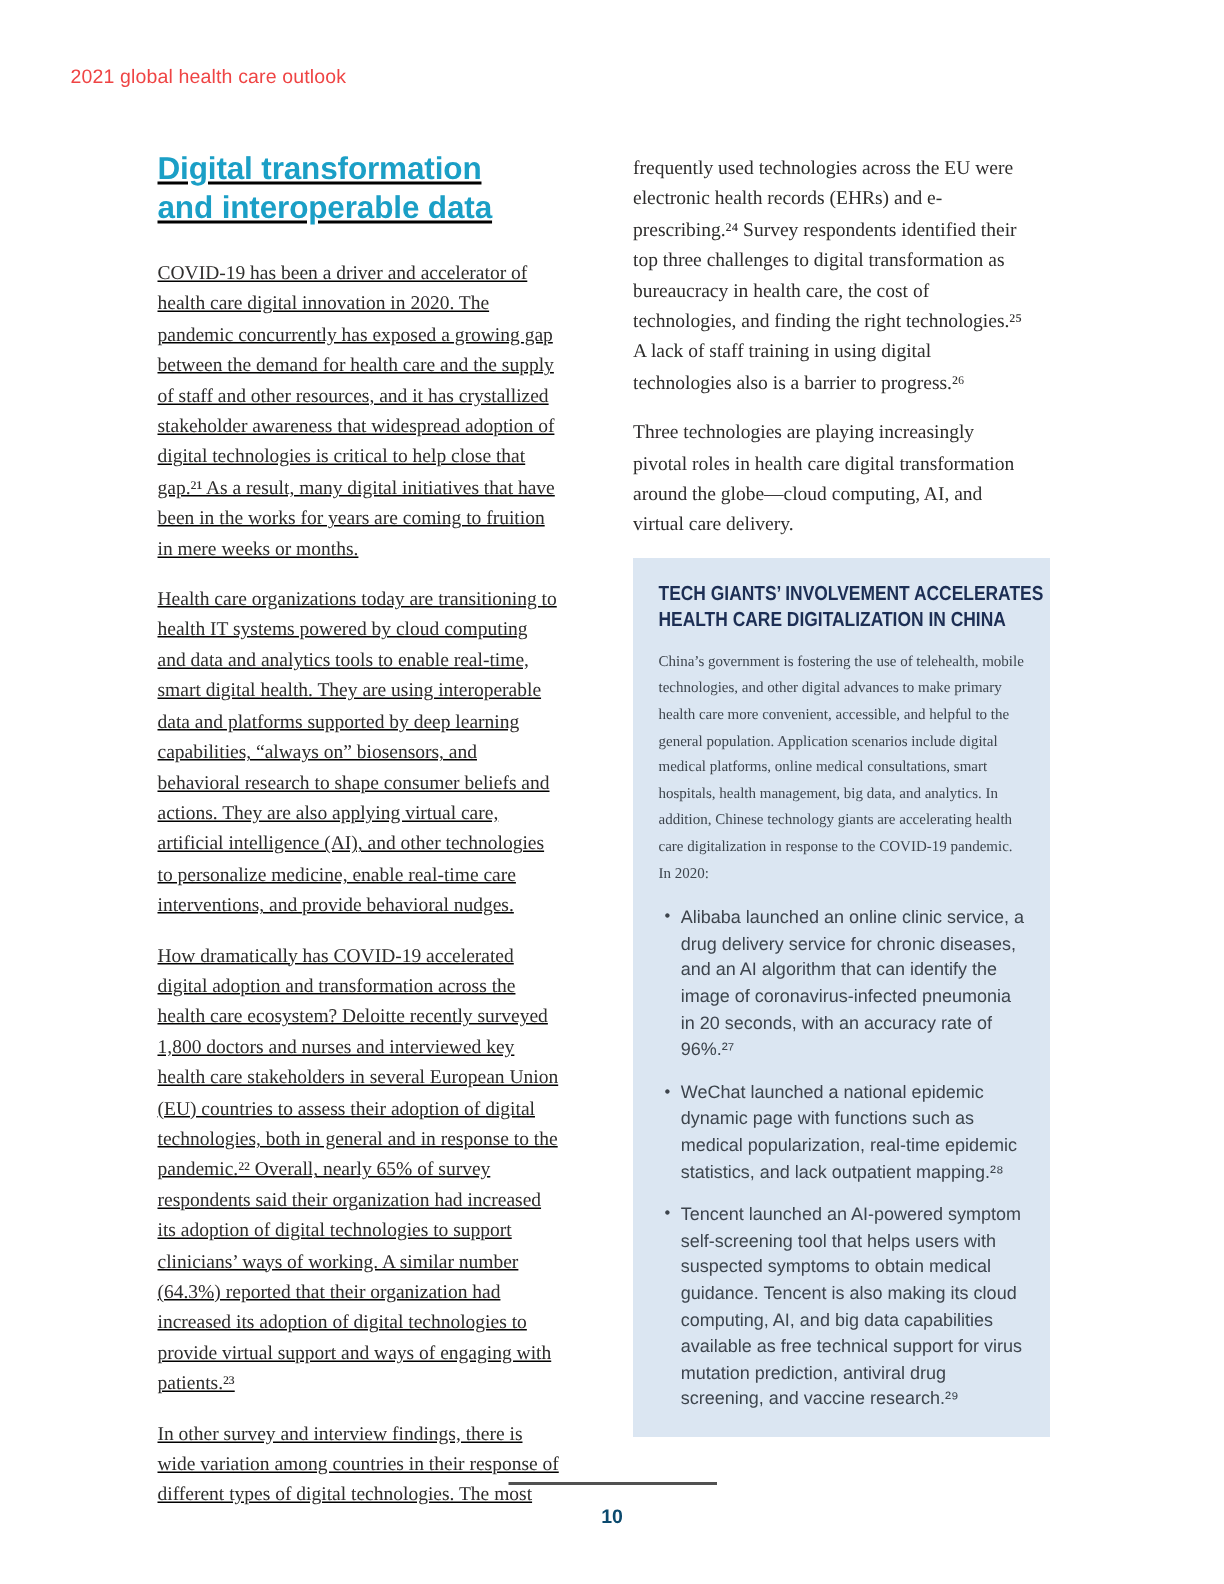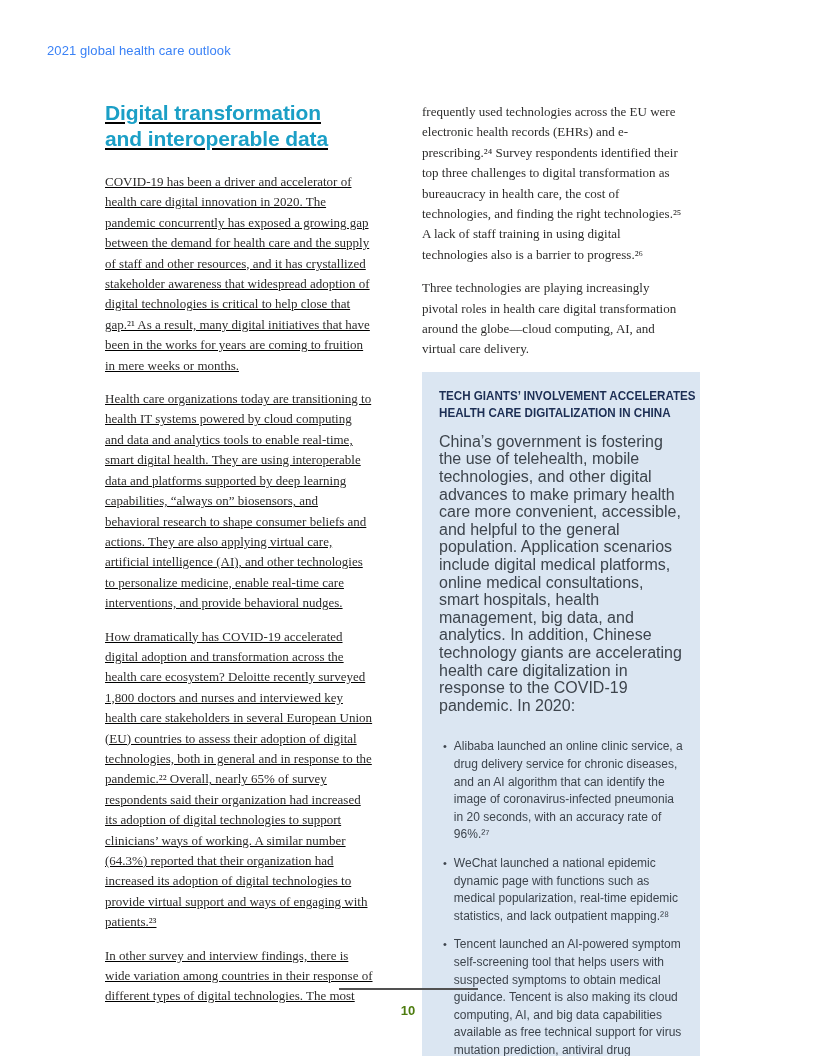--- a/index.html
+++ b/index.html
@@ -2,21 +2,21 @@
 <html><head>
 <meta charset="utf-8">
 <style>
   html,body { margin:0; padding:0; background:#ffffff; }
   .page {
     position:relative; width:816px; height:1056px; background:#ffffff;
     font-family:"Liberation Sans","DejaVu Sans",sans-serif; overflow:hidden;
   }
   .running-header {
     position:absolute; left:47px; top:43px;
-    font-size:13px; line-height:16px; color:#3b82f6; letter-spacing:0.1px;
+    font-size:13px; line-height:16px; color:#ef4444; letter-spacing:0.1px;
   }
   .col-left  { position:absolute; left:105px; top:100px; width:284px;text-decoration:underline; }
   .col-right { position:absolute; left:422px; top:102px; width:278px; }
   .article-title {
     margin:0 0 20px 0; font-size:21px; line-height:26px; font-weight:bold;
     color:#1b9fc6; white-space:pre-line; letter-spacing:-0.1px;
   }
   p.serif {
     margin:0 16px 13px 0;
     font-family:"Liberation Serif","DejaVu Serif",serif;
@@ -26,36 +26,36 @@
   .sidebar-box {
     margin-top:12px; background:#dbe6f2; padding:15px 16px 16px 17px;
     box-sizing:border-box; width:278px;
   }
   .sidebar-title {
     margin:0 0 12px 0; font-size:13.5px; line-height:17px; font-weight:bold;
     color:#1c2e54; white-space:pre; transform:scaleX(0.86);
     transform-origin:0 0; letter-spacing:0;
   }
   .sidebar-intro {
-    margin:0 0 24px 0; font-size:16px; line-height:17.6px; color:#3d444c;
+    margin:0 0 12px 0; font-size:10px; line-height:17.6px; color:#3d444c;font-family:Liberation Serif, serif;
   }
   .sidebar-bullets { list-style:none; margin:0; padding:0; }
   .sidebar-bullets li {
     display:flex; align-items:flex-start; gap:7px; margin:0 0 11px 4px;
     font-size:12px; line-height:17.6px; color:#3d444c;
   }
   .sidebar-bullets li:last-child { margin-bottom:0; }
   .bullet-marker { flex:0 0 auto; color:#3d444c; font-size:11px; line-height:17.6px; }
   .footer-rule {
     position:absolute; left:339px; top:988px; width:139px; height:1.5px;
     background:#515151;
   }
   .page-number {
     position:absolute; left:0; top:1003px; width:816px; text-align:center;
-    font-size:13px; font-weight:bold; color:#4d7c0f;
+    font-size:13px; font-weight:bold; color:#0c4a6e;
   }
 </style>
 </head>
 <body>
 
 <div class="page">
 
   <div class="running-header">2021 global health care outlook</div>
 
   <div class="col-left">

